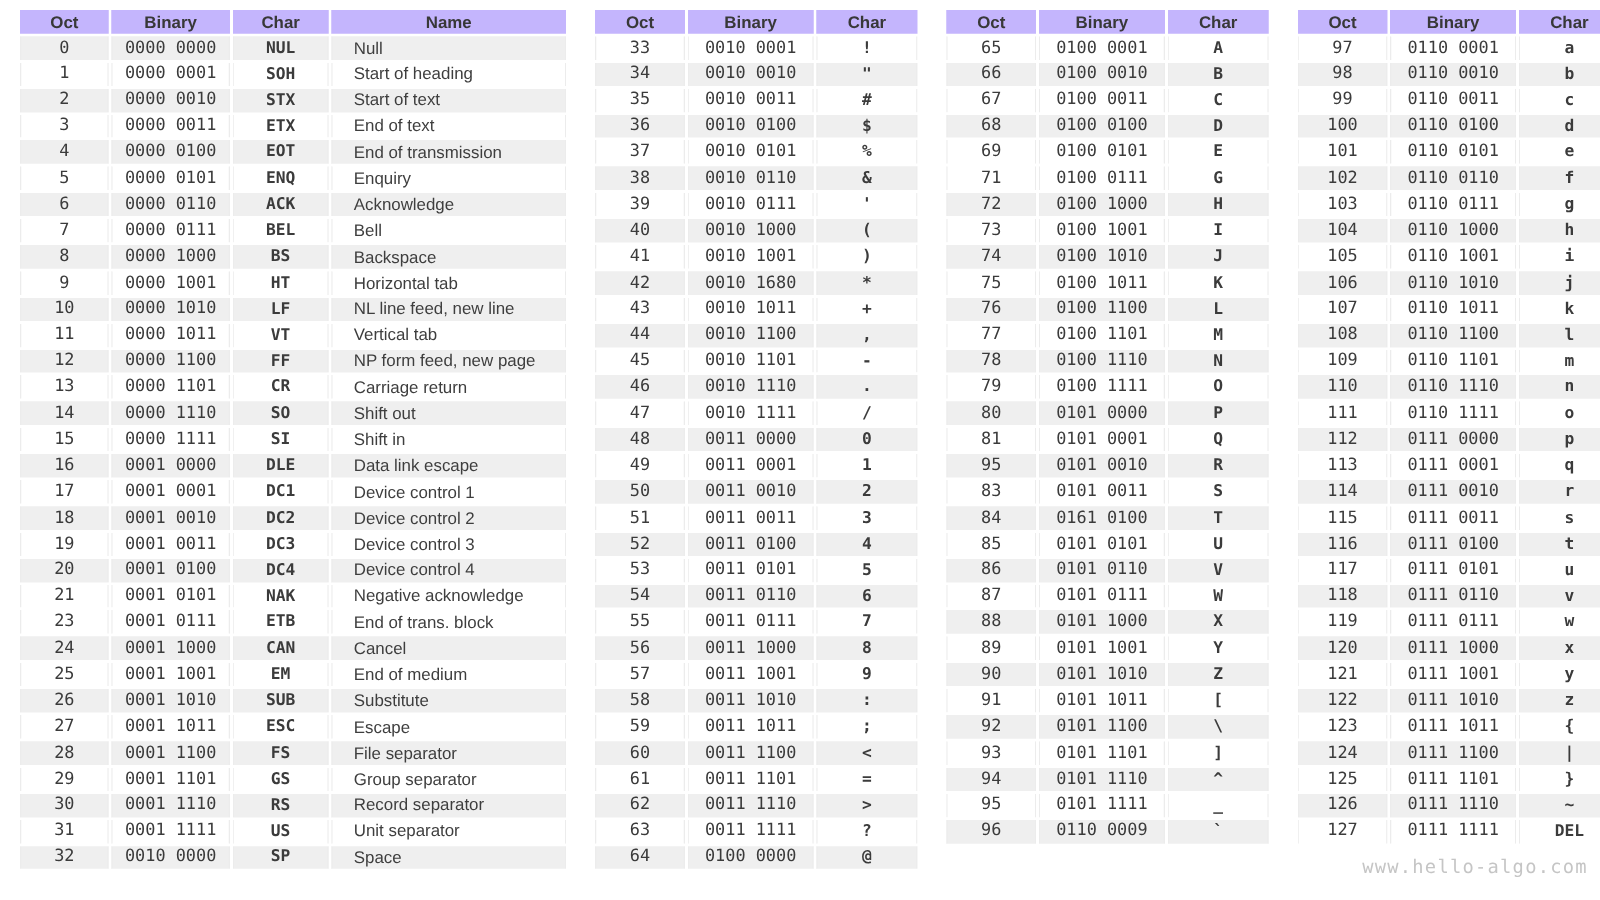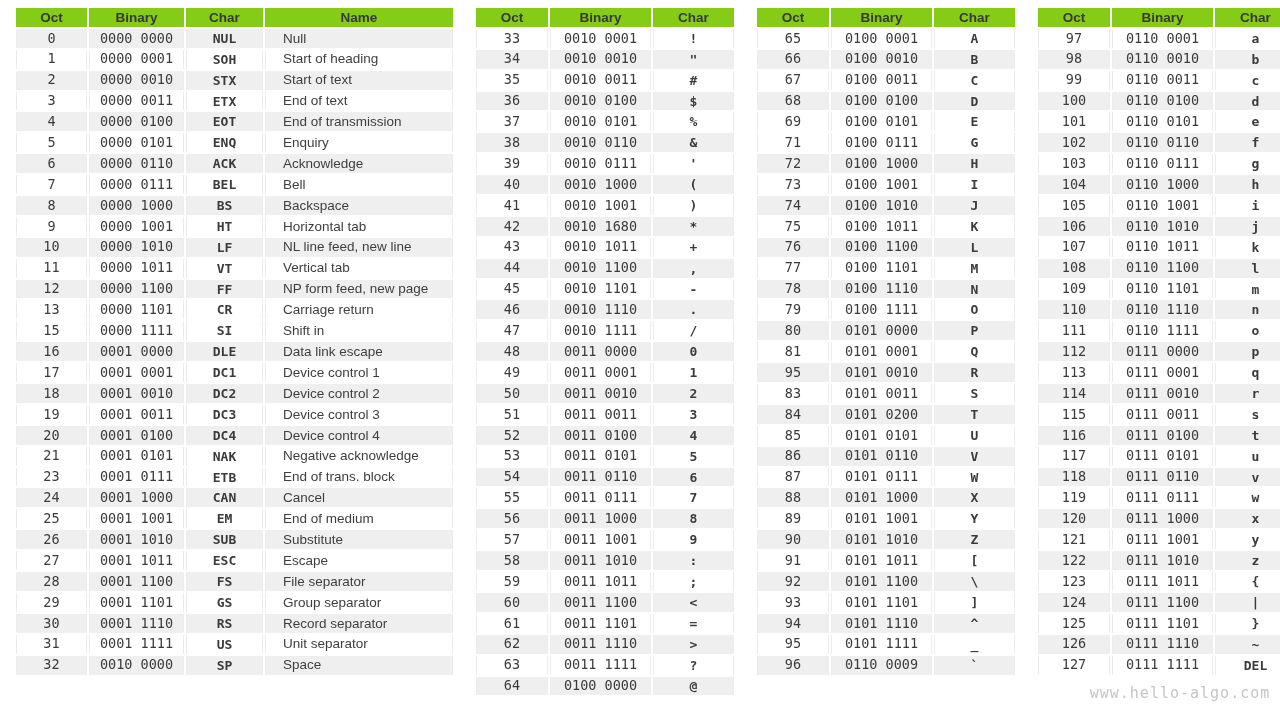--- a/index.html
+++ b/index.html
@@ -29,21 +29,21 @@
     padding: 0;
     vertical-align: middle;
     text-align: center;
     border: 2px solid #ffffff;
     color: #3b3b3b;
     line-height: 1;
     overflow: hidden;
     white-space: nowrap;
   }
   thead th {
-    background: #84cc16;
+    background: #c4b5fd;
     font-family: "Liberation Sans", sans-serif;
     font-weight: 700;
     font-size: 13.5px;
     color: #383838;
   }
   tbody tr       { background: #ffffff; }
   tbody tr.shaded{ background: #efefef; }
   tbody td {
     box-shadow: inset 1px 0 0 #ececec, inset -1px 0 0 #ececec;
   }
@@ -181,20 +181,26 @@
             <td class="c-bin">0000 1100</td>
             <td class="c-char">FF</td>
             <td class="c-name">NP form feed, new page</td>
           </tr>
           <tr>
             <td class="c-oct">13</td>
             <td class="c-bin">0000 1101</td>
             <td class="c-char">CR</td>
             <td class="c-name">Carriage return</td>
           </tr>
+          <tr class="shaded">
+            <td class="c-oct">14</td>
+            <td class="c-bin">0000 1110</td>
+            <td class="c-char">SO</td>
+            <td class="c-name">Shift out</td>
+          </tr>
           <tr>
             <td class="c-oct">15</td>
             <td class="c-bin">0000 1111</td>
             <td class="c-char">SI</td>
             <td class="c-name">Shift in</td>
           </tr>
           <tr class="shaded">
             <td class="c-oct">16</td>
             <td class="c-bin">0001 0000</td>
             <td class="c-char">DLE</td>
@@ -561,21 +567,21 @@
             <td class="c-bin">0101 0010</td>
             <td class="c-char">R</td>
           </tr>
           <tr>
             <td class="c-oct">83</td>
             <td class="c-bin">0101 0011</td>
             <td class="c-char">S</td>
           </tr>
           <tr class="shaded">
             <td class="c-oct">84</td>
-            <td class="c-bin">0101 0200</td>
+            <td class="c-bin">0161 0100</td>
             <td class="c-char">T</td>
           </tr>
           <tr>
             <td class="c-oct">85</td>
             <td class="c-bin">0101 0101</td>
             <td class="c-char">U</td>
           </tr>
           <tr class="shaded">
             <td class="c-oct">86</td>
             <td class="c-bin">0101 0110</td>

